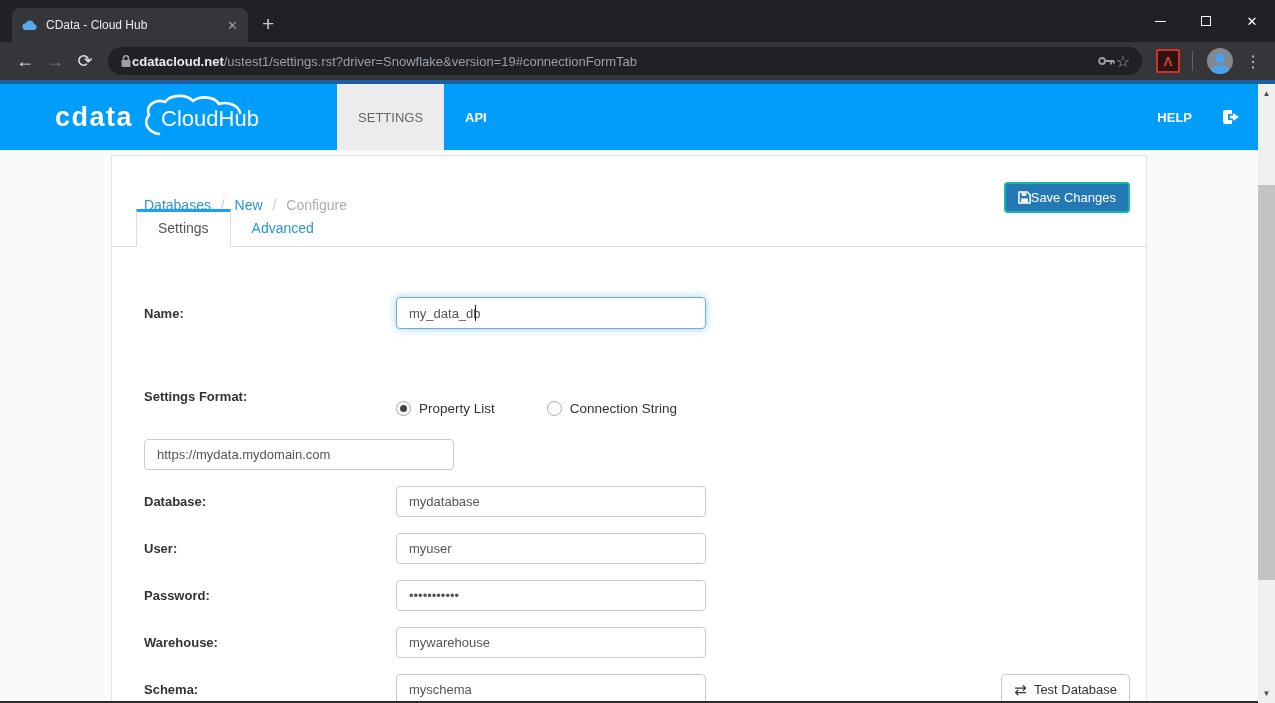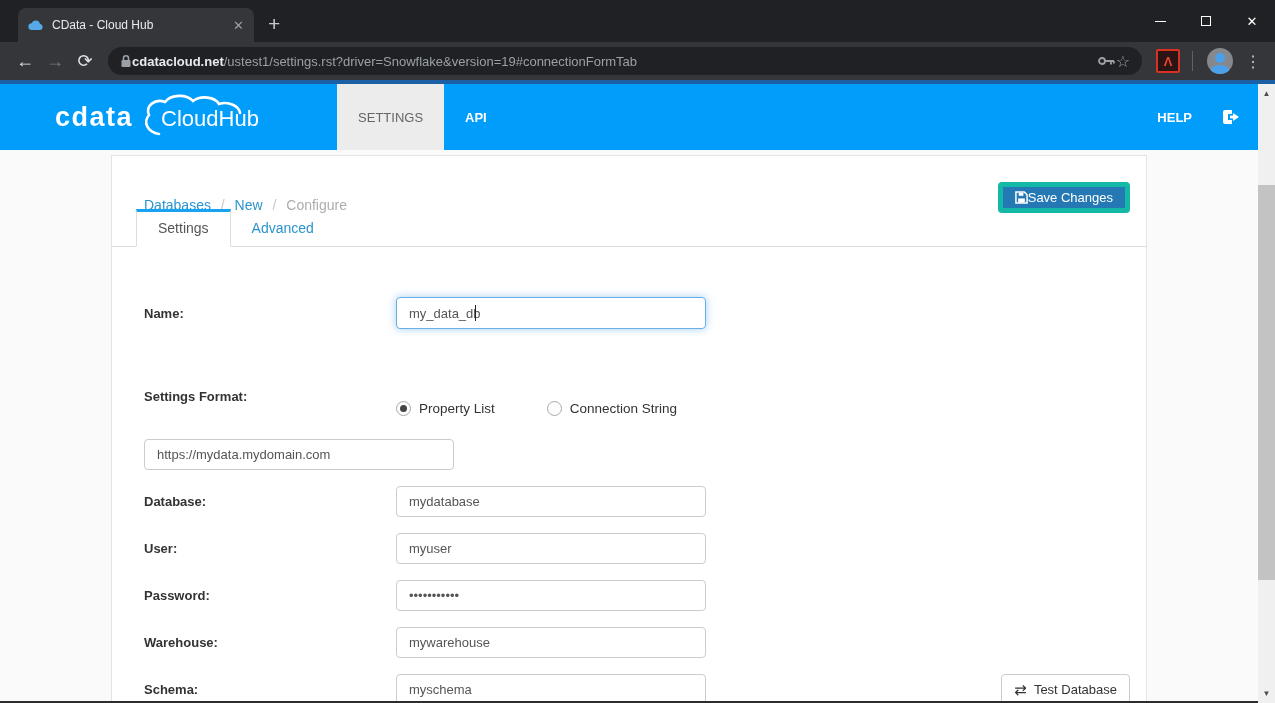--- a/index.html
+++ b/index.html
@@ -1,21 +1,21 @@
 <!DOCTYPE html>
 <html><head>
 <meta charset="utf-8">
 <style>
   * { box-sizing: border-box; margin: 0; padding: 0; }
   html,body { width:1275px; height:703px; overflow:hidden; }
   body { font-family:"Liberation Sans", sans-serif; background:#fafafa; position:relative; }
 
   
   .titlebar { height:42px; background:#202124; display:flex; align-items:flex-end; position:relative; }
-  .tab { width:236px; height:34px; background:#35363a; border-radius:8px 8px 0 0; margin-left:18px;
+  .tab { width:236px; height:34px; background:#35363a; border-radius:8px 8px 0 0; margin-left:12px;
          display:flex; align-items:center; padding:0 10px; gap:8px; color:#e8eaed; font-size:12px; }
   .tab-title { flex:1; white-space:nowrap; overflow:hidden; }
   .tab-close { color:#9aa0a6; font-size:13px; cursor:default; }
   .newtab { color:#c7cacd; font-size:21px; font-weight:300; margin:0 0 8px 14px; line-height:20px; }
   .win-controls { position:absolute; right:0; top:0; height:42px; display:flex; }
   .win-btn { width:46px; height:42px; display:flex; align-items:center; justify-content:center; color:#fff; font-size:13px; }
   .min-glyph { display:block; width:11px; height:1px; background:#fff; }
   .max-glyph { display:block; width:10px; height:10px; border:1px solid #fff; }
 
   .toolbar { height:38px; background:#35363a; display:flex; align-items:center; padding:0 10px; }
@@ -54,21 +54,21 @@
   
   .page { position:relative; height:553px; background:#fafafa; }
   .card { position:absolute; left:111px; top:5px; width:1036px; height:548px; background:#fff;
           border:1px solid #e4e4e4; border-bottom:none; padding:26px 16px 0 32px; }
 
   .card-top { display:flex; justify-content:space-between; align-items:flex-end; height:31px; }
   .breadcrumb { font-size:14px; padding-top:4px; }
   .bc-link { color:#2b94cf; }
   .bc-sep { color:#c8c8c8; margin:0 6px; }
   .bc-current { color:#adadad; }
-  .btn-save { background:#2479b5; color:#fff; border:5px solid #14b8a6; border-radius:4px; height:31px;
+  .btn-save { background:#2479b5; color:#fff; border:2px solid #14b8a6; border-radius:4px; height:31px;
               padding:0 12px; font-size:13px; display:flex; align-items:center; }
 
   .tabs-row { margin:-4px -16px 0 -32px; padding-left:24px; border-bottom:1px solid #ddd; display:flex; align-items:flex-end; }
   .ctab { font-size:14px; padding:10px 21px; }
   .ctab.active { background:#fff; color:#555; border:1px solid #ddd; border-top:3px solid #19a2f1;
                  border-bottom:1px solid #fff; margin-bottom:-1px; padding:8px 21px 10px; }
   .ctab.link { color:#2b94cf; }
 
   .form { margin-top:50px; }
   .frow { display:flex; align-items:center; margin-bottom:16px; }

